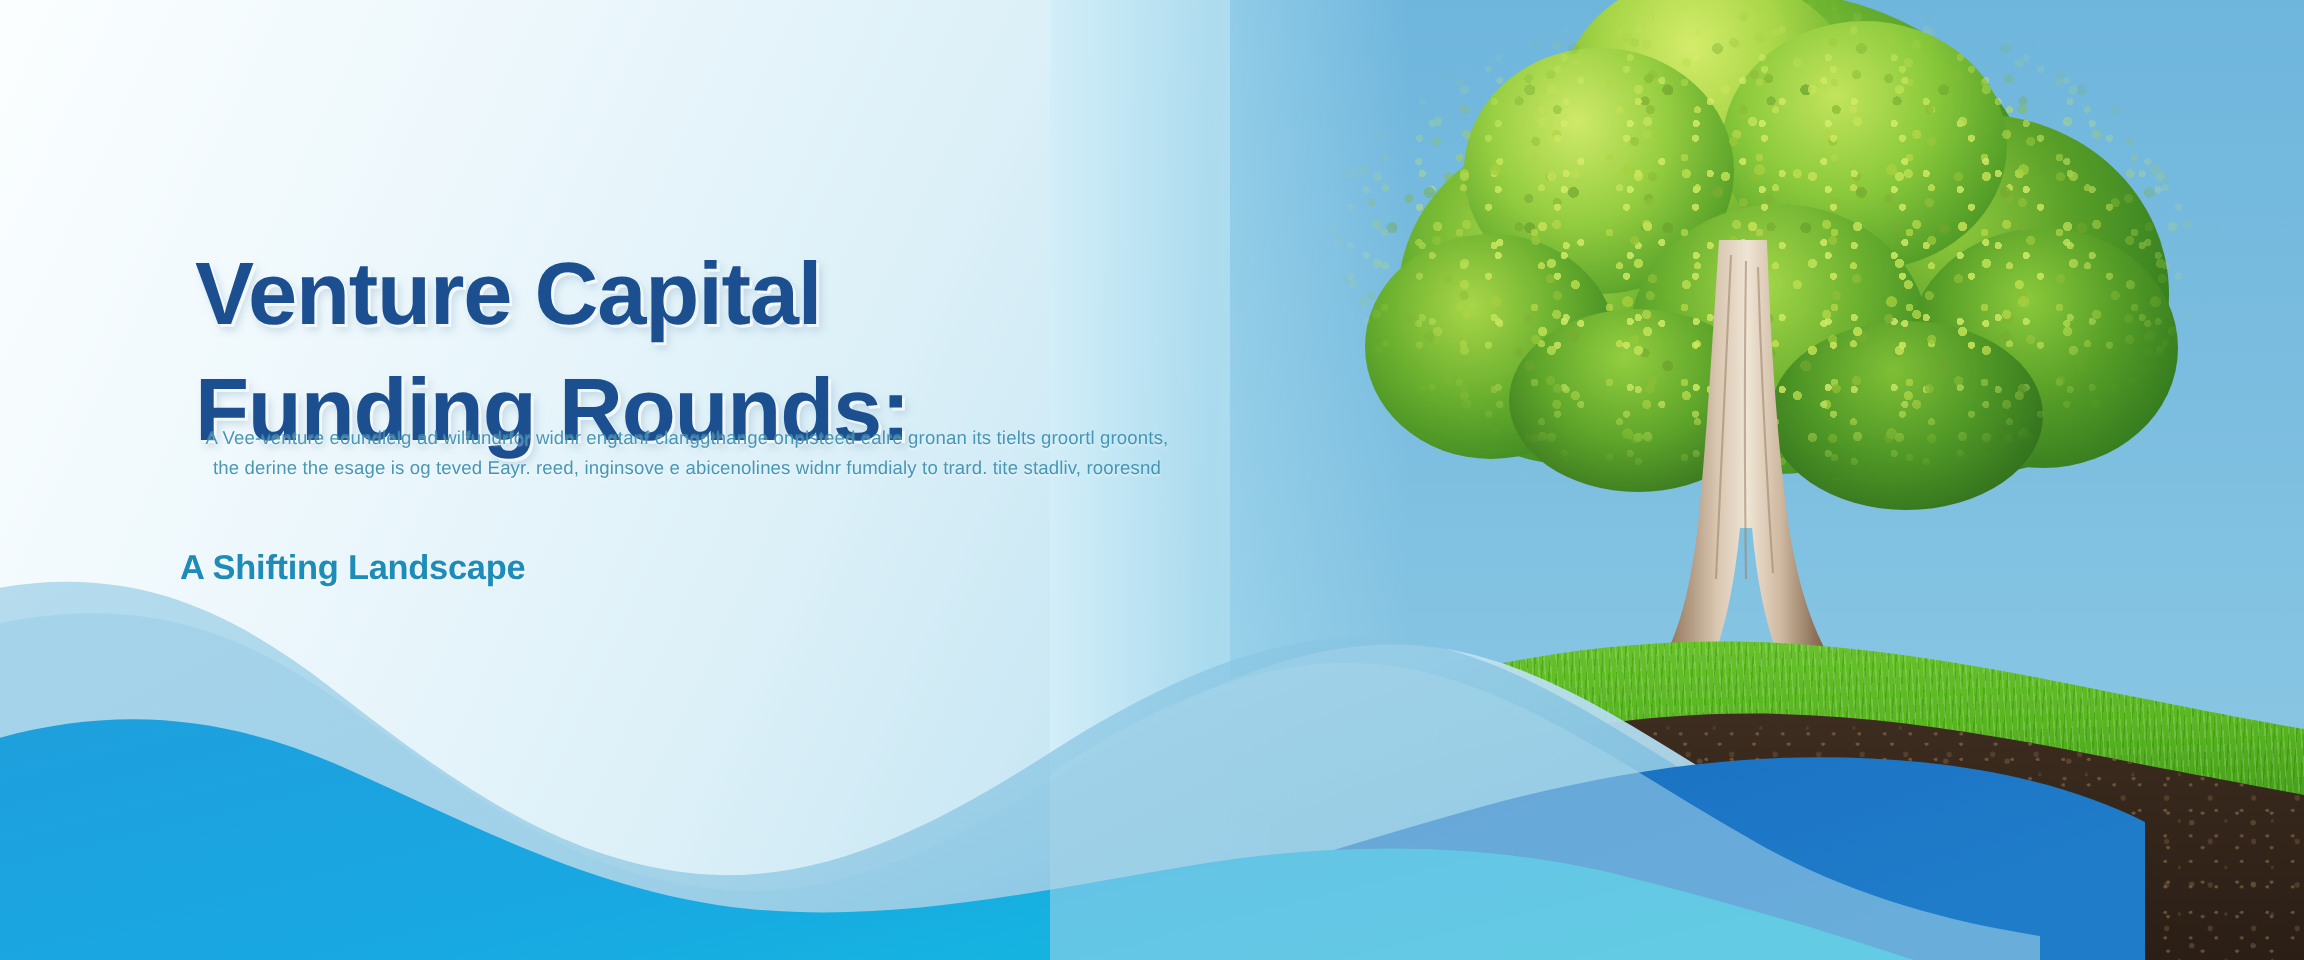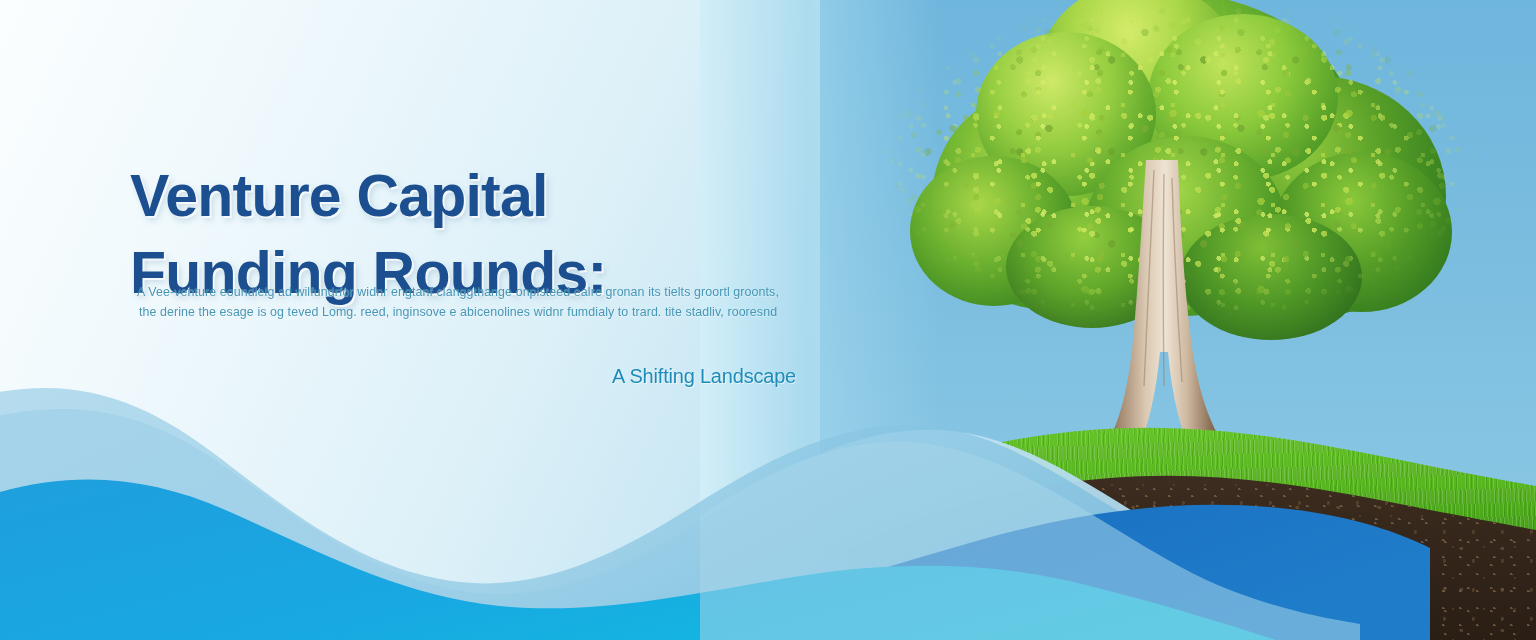--- a/index.html
+++ b/index.html
@@ -132,23 +132,23 @@
     text-align:center;
     letter-spacing:.1px;
     opacity:.92;
     text-shadow:0 1px 1px rgba(255,255,255,.55);
   }
   .body-copy p{margin:0;}
   .subtitle{
     position:absolute;
     left:120px; top:365px;
     width:676px;
-    text-align:right;
-    font-size:20px;
-    font-weight:400;
+    text-align:left;
+    font-size:23px;
+    font-weight:700;
     color:#1e8cb8;
     letter-spacing:-0.2px;
     text-shadow:1px 1px 0 rgba(255,255,255,.6);
   }
 </style>
 </head>
 <body>
 
 <div id="banner">
 
@@ -291,19 +291,19 @@
              C 1230 596, 1296 614, 1360 624 L 1360 660 L 700 660 Z" fill="#a5d5ea" opacity="0.55"></path>
   </svg>
 
   <div class="copy">
 
     <h1 class="title">Venture Capital
 Funding Rounds:</h1>
 
     <div class="body-copy">
       <p>A Vee-venture eoundielg ad wilfundrfor widnr engtanf clanggthange onpisteed ealre gronan its tielts groortl groonts,</p>
-      <p>the derine the esage is og teved Lomg. reed, inginsove e abicenolines widnr fumdialy to trard. tite stadliv, rooresnd</p>
+      <p>the derine the esage is og teved Eayr. reed, inginsove e abicenolines widnr fumdialy to trard. tite stadliv, rooresnd</p>
     </div>
 
     <div class="subtitle">A Shifting Landscape</div>
   </div>
 
 </div>
 
 </body></html>

